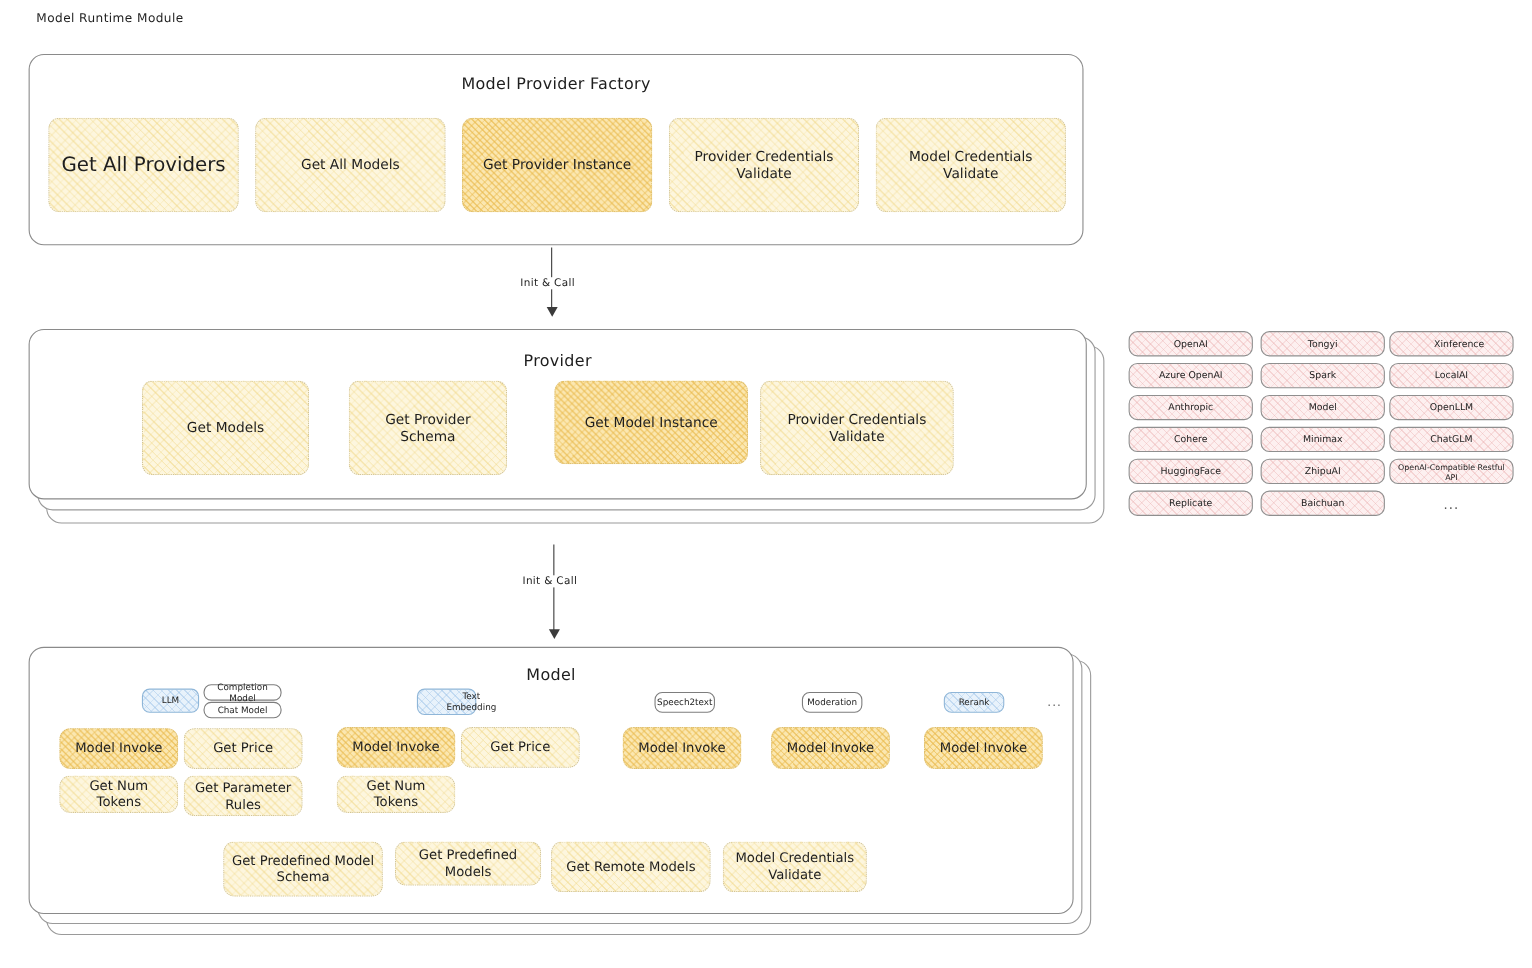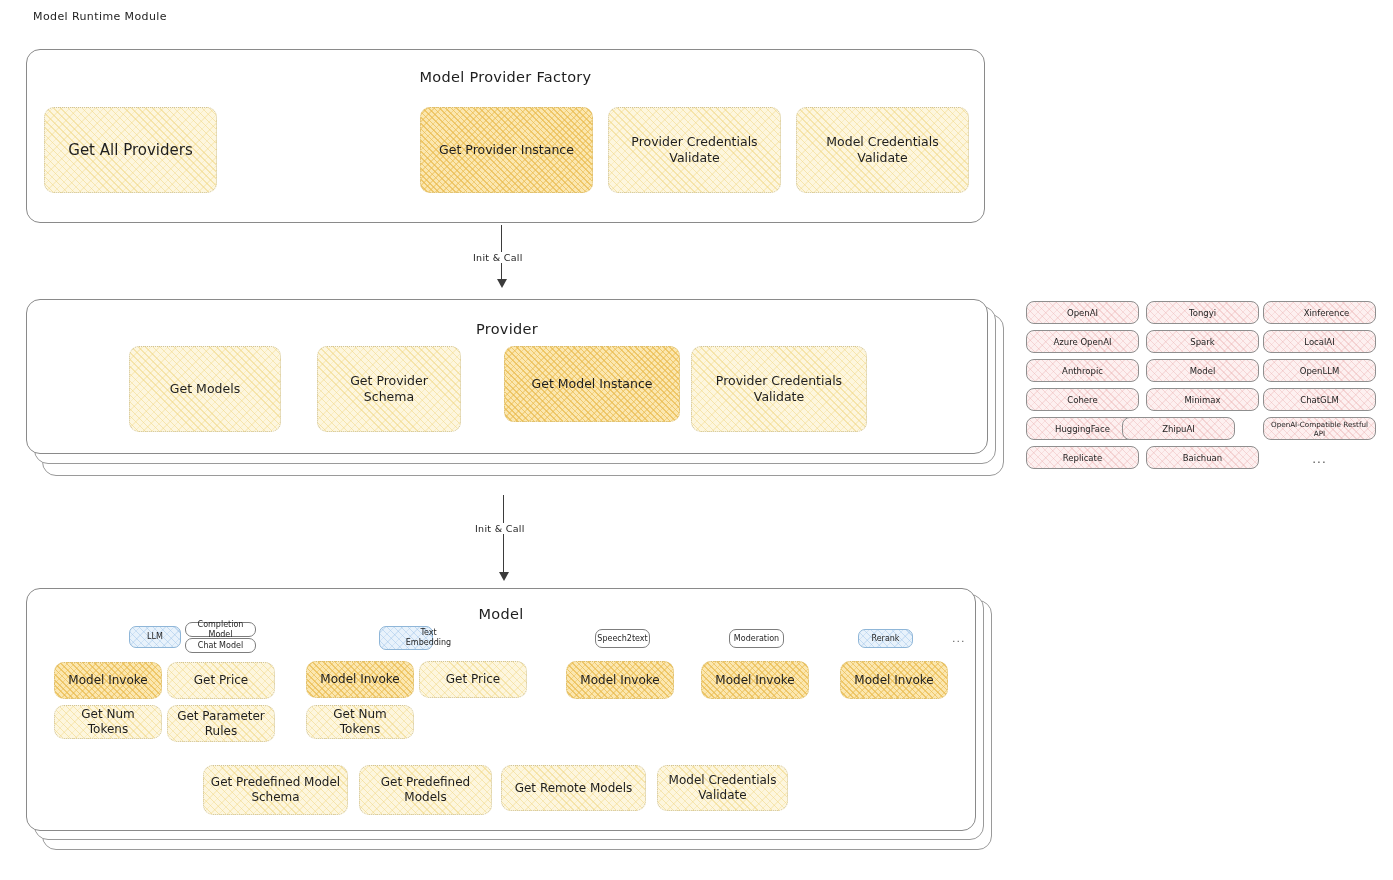--- a/index.html
+++ b/index.html
@@ -154,21 +154,22 @@
 <body>
 
 <div id="root">
 
   <div class="page-title">Model Runtime Module</div>
 
   <div class="card" style="left:26px; top:49px; width:959px; height:174px;">
     <div class="card-title" style="top:19px;">Model Provider Factory</div>
   </div>
 
-  <div class="node light" style="left:44px; top:107px; width:173px; height:86px; font-size:15px;">Get All Providers</div>
+  <div class="node light" style="left:44px; top:107px; width:173px; height:86px; font-size:18px;">Get All Providers</div>
+  <div class="node light" style="left:232px; top:107px; width:173px; height:86px; font-size:12.5px;">Get All Models</div>
   <div class="node strong" style="left:420px; top:107px; width:173px; height:86px; font-size:12.5px;">Get Provider Instance</div>
   <div class="node light" style="left:608px; top:107px; width:173px; height:86px; font-size:12.5px;">Provider Credentials Validate</div>
   <div class="node light" style="left:796px; top:107px; width:173px; height:86px; font-size:12.5px;">Model Credentials Validate</div>
 
   <div class="arrow-line" style="left:501px; top:225px; height:57px;"></div>
   <div class="arrow-head" style="left:497px; top:279px;"></div>
   <div class="arrow-label" style="left:469px; top:252px;">Init &amp; Call</div>
 
   <div class="stack-layer" style="left:42px; top:314px; width:962px; height:162px;"></div>
   <div class="stack-layer" style="left:34px; top:306px; width:962px; height:158px;"></div>
@@ -185,21 +186,21 @@
   <div class="chip" style="left:1026px; top:330px; width:113px; height:23px;">Azure OpenAI</div>
   <div class="chip" style="left:1026px; top:359px; width:113px; height:23px;">Anthropic</div>
   <div class="chip" style="left:1026px; top:388px; width:113px; height:23px;">Cohere</div>
   <div class="chip" style="left:1026px; top:417px; width:113px; height:23px;">HuggingFace</div>
   <div class="chip" style="left:1026px; top:446px; width:113px; height:23px;">Replicate</div>
 
   <div class="chip" style="left:1146px; top:301px; width:113px; height:23px;">Tongyi</div>
   <div class="chip" style="left:1146px; top:330px; width:113px; height:23px;">Spark</div>
   <div class="chip" style="left:1146px; top:359px; width:113px; height:23px;">Model</div>
   <div class="chip" style="left:1146px; top:388px; width:113px; height:23px;">Minimax</div>
-  <div class="chip" style="left:1122px; top:417px; width:113px; height:23px;">ZhipuAI</div>
+  <div class="chip" style="left:1146px; top:417px; width:113px; height:23px;">ZhipuAI</div>
   <div class="chip" style="left:1146px; top:446px; width:113px; height:23px;">Baichuan</div>
 
   <div class="chip" style="left:1263px; top:301px; width:113px; height:23px;padding-left:17px;">Xinference</div>
   <div class="chip" style="left:1263px; top:330px; width:113px; height:23px;">LocalAI</div>
   <div class="chip" style="left:1263px; top:359px; width:113px; height:23px;">OpenLLM</div>
   <div class="chip" style="left:1263px; top:388px; width:113px; height:23px;">ChatGLM</div>
   <div class="chip" style="left:1263px; top:417px; width:113px; height:23px; font-size:7.2px;">OpenAI-Compatible Restful API</div>
   <div class="chip-ellipsis" style="left:1263px; top:452px; width:113px;">...</div>
 
   <div class="arrow-line" style="left:503px; top:495px; height:80px;"></div>
@@ -232,17 +233,17 @@
 
   <div class="badge plain" style="left:729px; top:629px; width:55px; height:19px; z-index:2;">Moderation</div>
   <div class="node strong" style="left:701px; top:661px; width:108px; height:38px; font-size:12px; z-index:2;">Model Invoke</div>
 
   <div class="badge blue" style="left:858px; top:629px; width:55px; height:19px; z-index:2;">Rerank</div>
   <div class="node strong" style="left:840px; top:661px; width:108px; height:38px; font-size:12px; z-index:2;">Model Invoke</div>
 
   <div class="ellipsis-mark" style="left:952px; top:632px; z-index:2;">...</div>
 
   <div class="node light" style="left:203px; top:765px; width:145px; height:50px; font-size:12px; z-index:2;">Get Predefined Model Schema</div>
-  <div class="node light" style="left:359px; top:765px; width:133px; height:50px; font-size:12px; z-index:2;">Get Predefined Models</div>
+  <div class="node light" style="left:359px; top:765px; width:133px; height:40px; font-size:12px; z-index:2;">Get Predefined Models</div>
   <div class="node light" style="left:501px; top:765px; width:145px; height:46px; font-size:12px; z-index:2;">Get Remote Models</div>
   <div class="node light" style="left:657px; top:765px; width:131px; height:46px; font-size:12px; z-index:2;">Model Credentials Validate</div>
 
 </div>
 
 </body></html>

